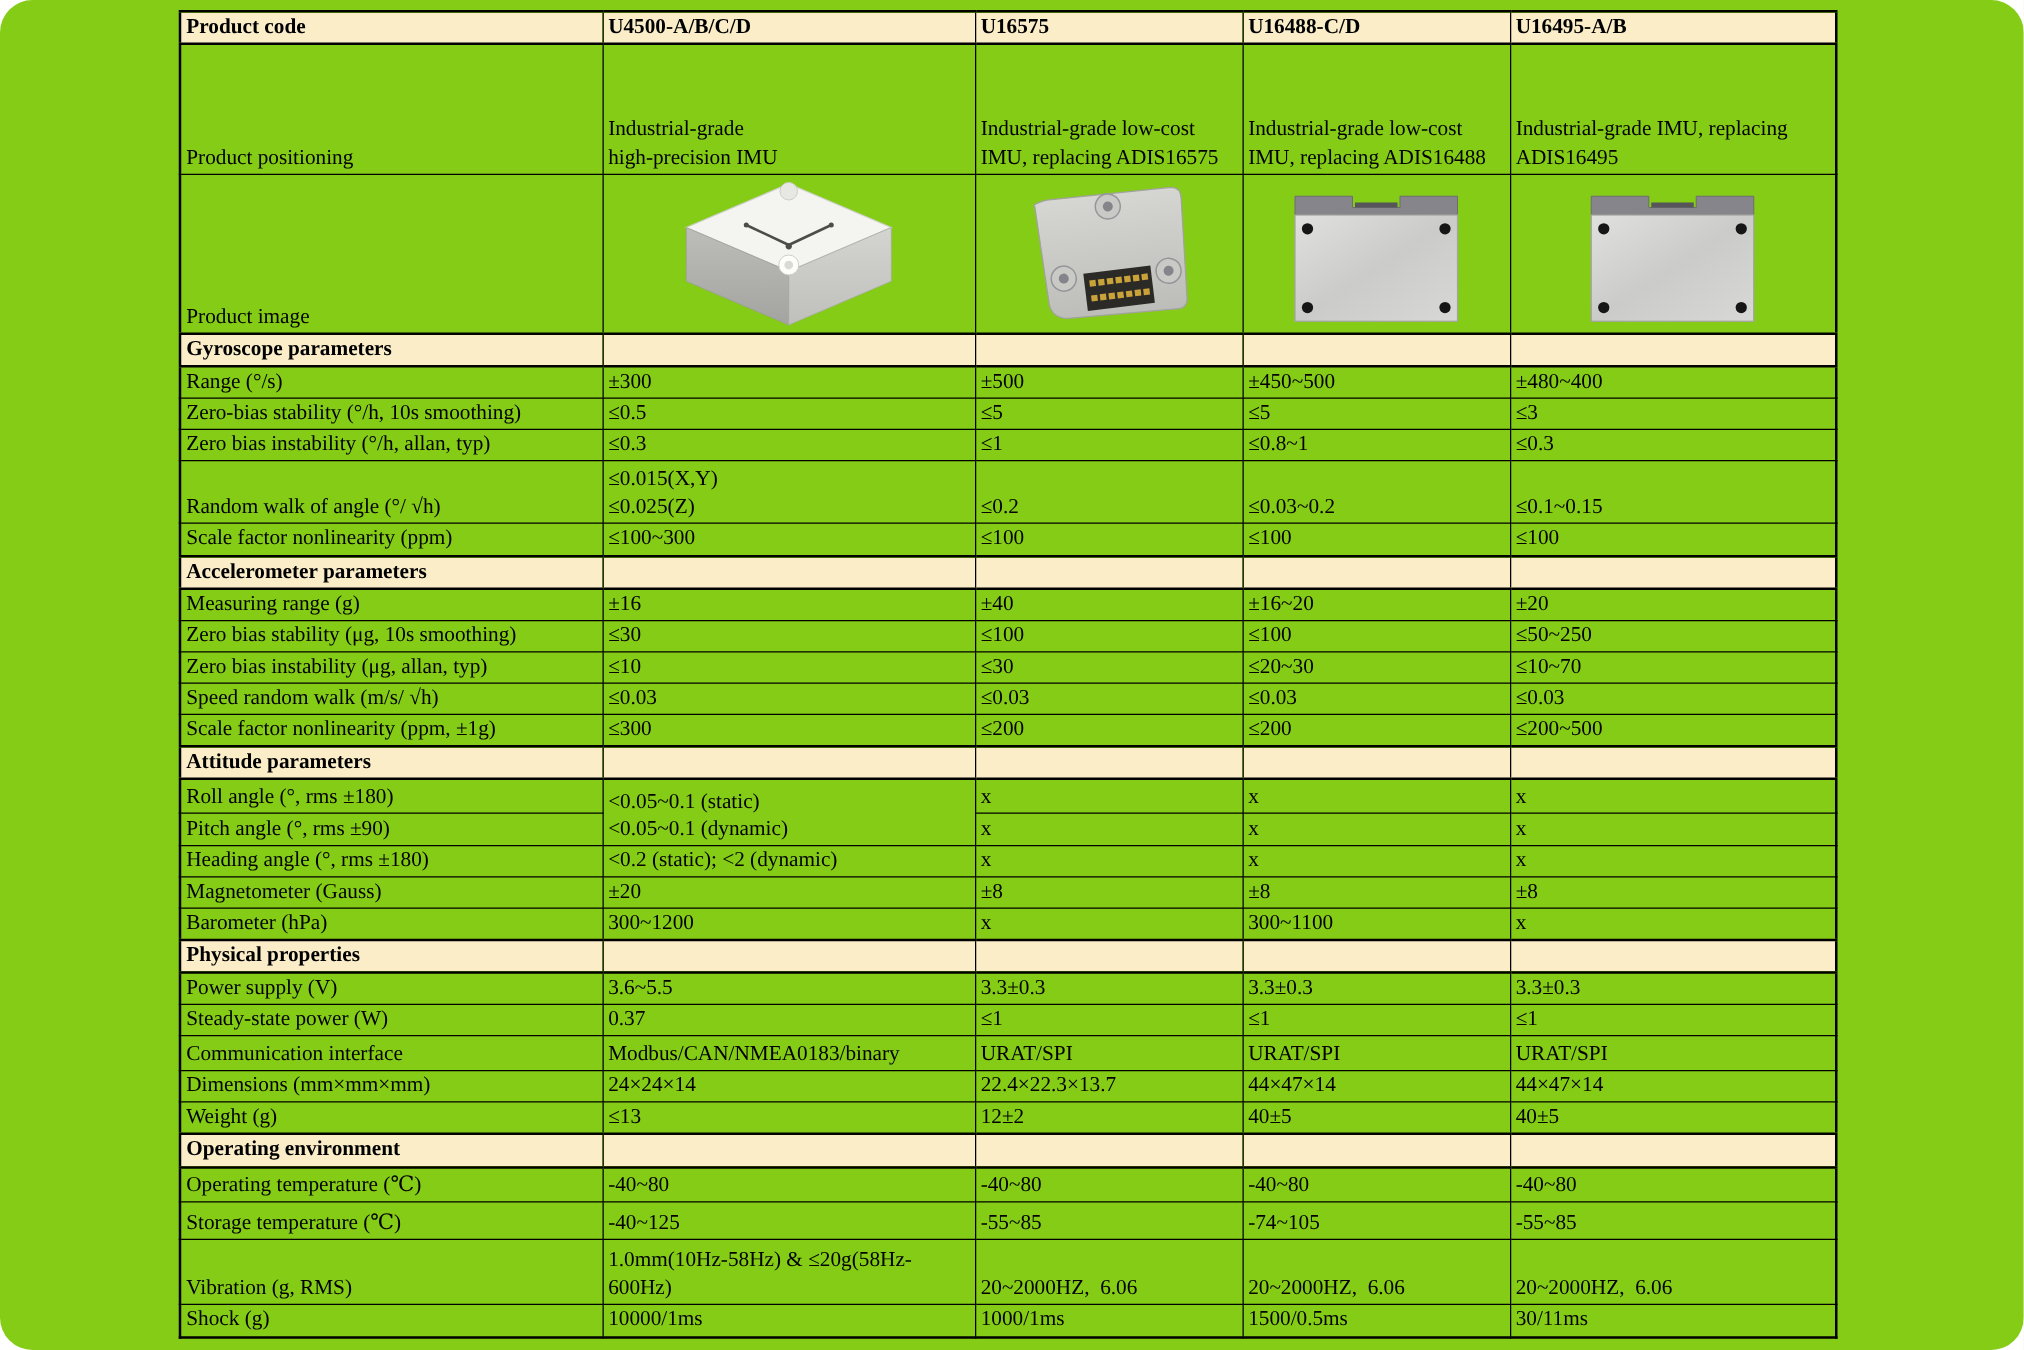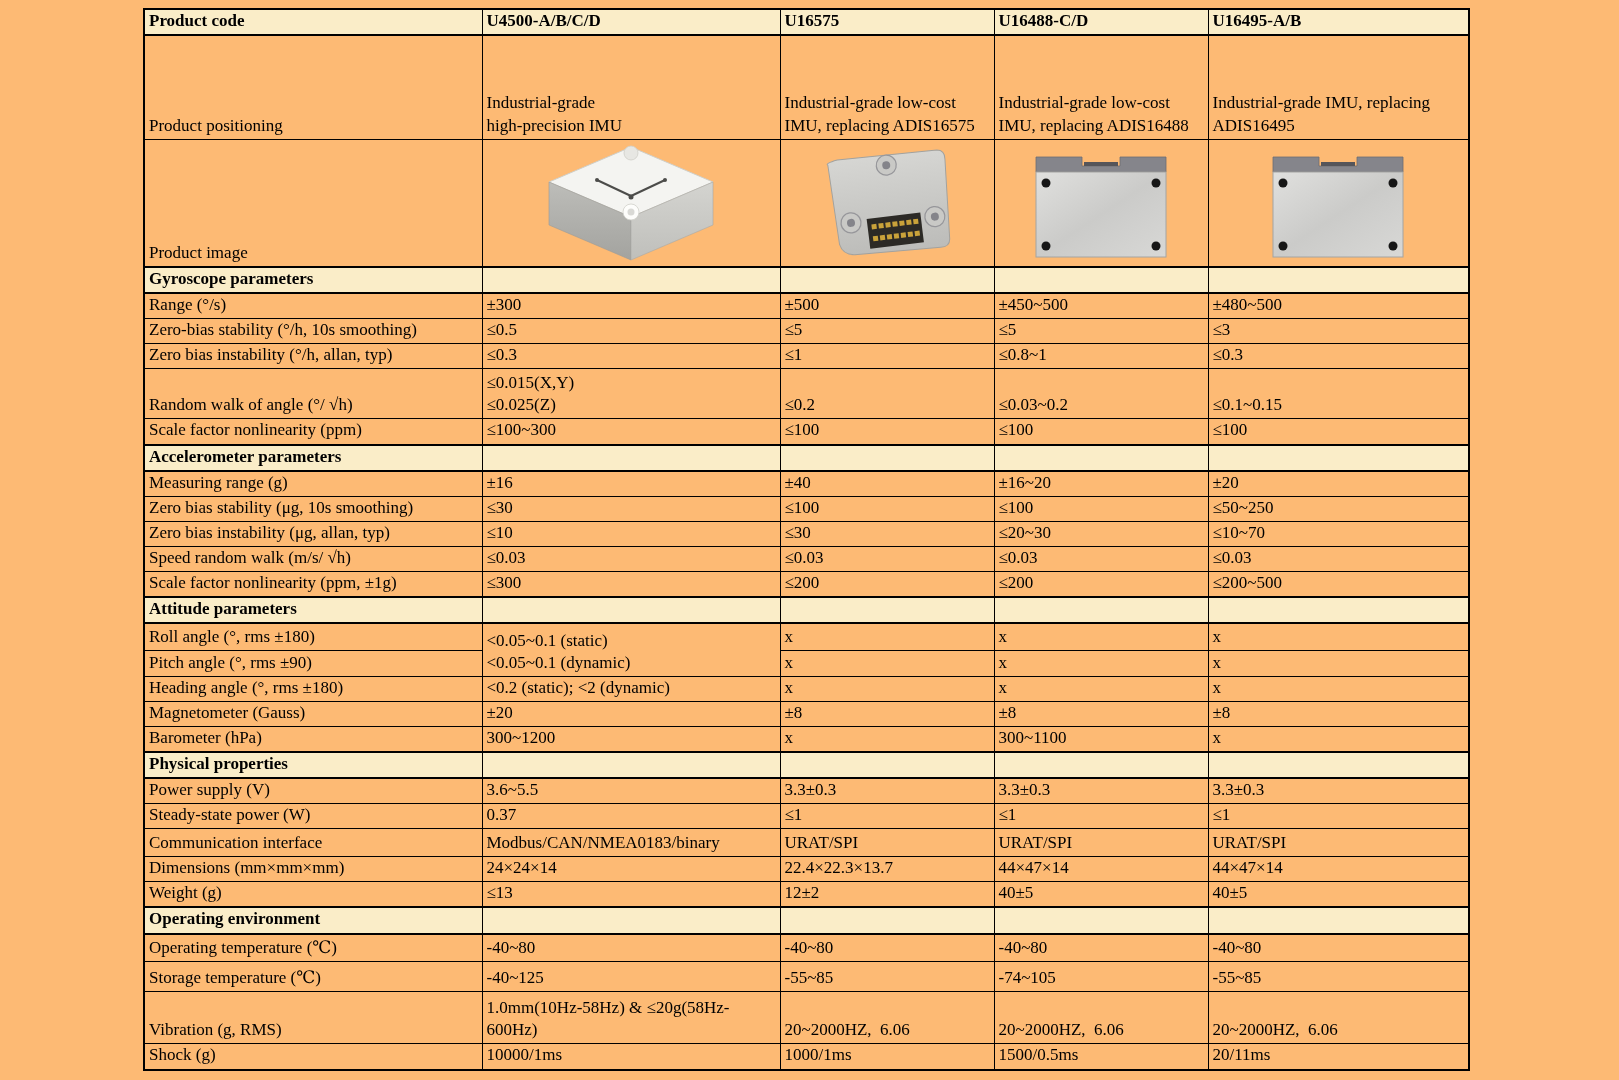--- a/index.html
+++ b/index.html
@@ -1,23 +1,24 @@
 <!DOCTYPE html>
 <html style="--section-bg: #FAEDC8;"><head>
 <meta charset="utf-8">
 <style>
   html, body { margin: 0; padding: 0; background: #ffffff; }
   .page {
     position: relative;
     width: 1619px;
     height: 1080px;
-    background: #fdba74;
+    background: #84cc16;
     font-family: "Liberation Serif", "DejaVu Serif", serif;
     color: #000000;
     overflow: hidden;
+    border-radius: 26px;
   }
   table.spec {
     position: absolute;
     left: 143px;
     top: 8px;
     width: 1325px;
     border-collapse: collapse;
     table-layout: fixed;
     border: 2px solid #000;
   }
@@ -170,21 +171,21 @@
           <td class="value-cell"></td>
           <td class="value-cell"></td>
           <td class="value-cell"></td>
           <td class="value-cell"></td>
         </tr>
         <tr class="row-data" style="height: 25px;">
           <td class="label-cell">Range (°/s)</td>
           <td class="value-cell">±300</td>
           <td class="value-cell">±500</td>
           <td class="value-cell">±450~500</td>
-          <td class="value-cell">±480~500</td>
+          <td class="value-cell">±480~400</td>
         </tr>
         <tr class="row-data" style="height: 25px;">
           <td class="label-cell">Zero-bias stability (°/h, 10s smoothing)</td>
           <td class="value-cell">≤0.5</td>
           <td class="value-cell">≤5</td>
           <td class="value-cell">≤5</td>
           <td class="value-cell">≤3</td>
         </tr>
         <tr class="row-data" style="height: 24px;">
           <td class="label-cell">Zero bias instability (°/h, allan, typ)</td>
@@ -360,17 +361,17 @@
           <td class="value-cell">1.0mm(10Hz-58Hz) &amp; ≤20g(58Hz-600Hz)</td>
           <td class="value-cell">20~2000HZ,&nbsp; 6.06</td>
           <td class="value-cell">20~2000HZ,&nbsp; 6.06</td>
           <td class="value-cell">20~2000HZ,&nbsp; 6.06</td>
         </tr>
         <tr class="row-data" style="height: 26px;">
           <td class="label-cell">Shock (g)</td>
           <td class="value-cell">10000/1ms</td>
           <td class="value-cell">1000/1ms</td>
           <td class="value-cell">1500/0.5ms</td>
-          <td class="value-cell">20/11ms</td>
+          <td class="value-cell">30/11ms</td>
         </tr>
       </tbody>
   </table>
 </div>
 
 </body></html>

